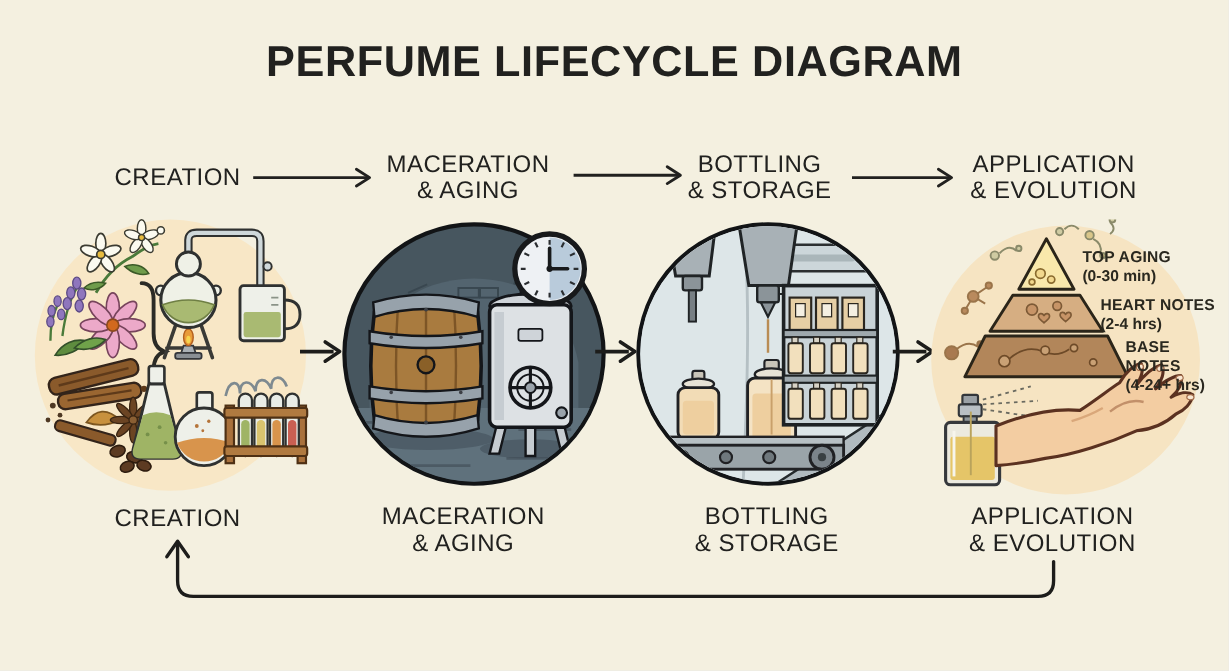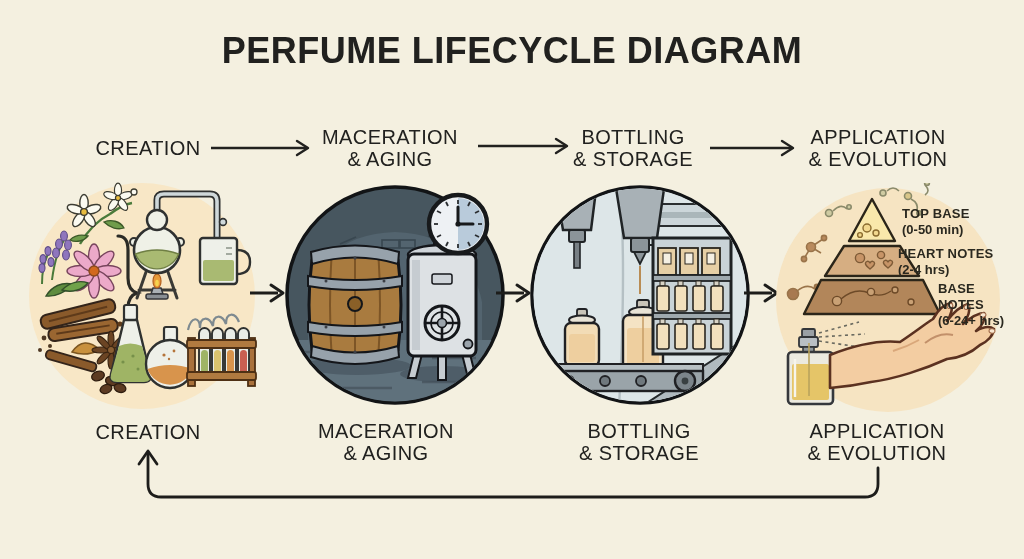--- a/index.html
+++ b/index.html
@@ -470,30 +470,30 @@
       <path d="M150,160 C160,152 170,150 178,152" fill="none" stroke="#c2906a" stroke-width="2"></path>
       <path d="M118,168 C128,165 137,161 144,157" fill="none" stroke="#d9a77a" stroke-width="2"></path>
       <ellipse cx="175" cy="123" rx="3" ry="2.2" transform="rotate(-30 175 123)" fill="#f9e8d2" stroke="#a06a48" stroke-width="1"></ellipse>
       <ellipse cx="192" cy="124" rx="3" ry="2.2" transform="rotate(-25 192 124)" fill="#f9e8d2" stroke="#a06a48" stroke-width="1"></ellipse>
       <ellipse cx="208" cy="132" rx="3" ry="2.2" transform="rotate(-15 208 132)" fill="#f9e8d2" stroke="#a06a48" stroke-width="1"></ellipse>
       <ellipse cx="217" cy="148" rx="3" ry="2.2" transform="rotate(5 217 148)" fill="#f9e8d2" stroke="#a06a48" stroke-width="1"></ellipse>
     </g>
   </svg>
 
   <div class="note-label" style="left:902px;top:206px">
-    <span class="nl-name">TOP BASE</span>
-    <span class="nl-dur">(0-50 min)</span>
-  </div>
-  <div class="note-label" style="left:898px;top:246px">
+    <span class="nl-name">TOP AGING</span>
+    <span class="nl-dur">(0-30 min)</span>
+  </div>
+  <div class="note-label" style="left:917px;top:246px">
     <span class="nl-name">HEART NOTES</span>
     <span class="nl-dur">(2-4 hrs)</span>
   </div>
   <div class="note-label" style="left:938px;top:281px">
     <span class="nl-name">BASE NOTES</span>
-    <span class="nl-dur">(6-24+ hrs)</span>
+    <span class="nl-dur">(4-24+ hrs)</span>
   </div>
 
   <div class="stage-label" style="left:33px;top:421px">
     <span class="ln">CREATION</span>
   </div>
   <div class="stage-label" style="left:271px;top:420px">
     <span class="ln">MACERATION</span>
     <span class="ln">&amp; AGING</span>
   </div>
   <div class="stage-label" style="left:524px;top:420px">

